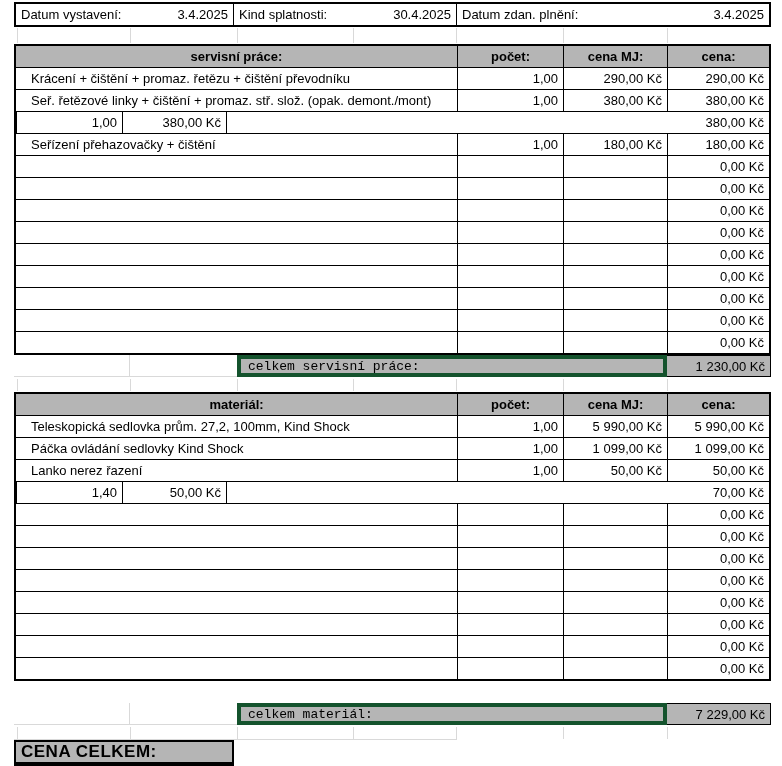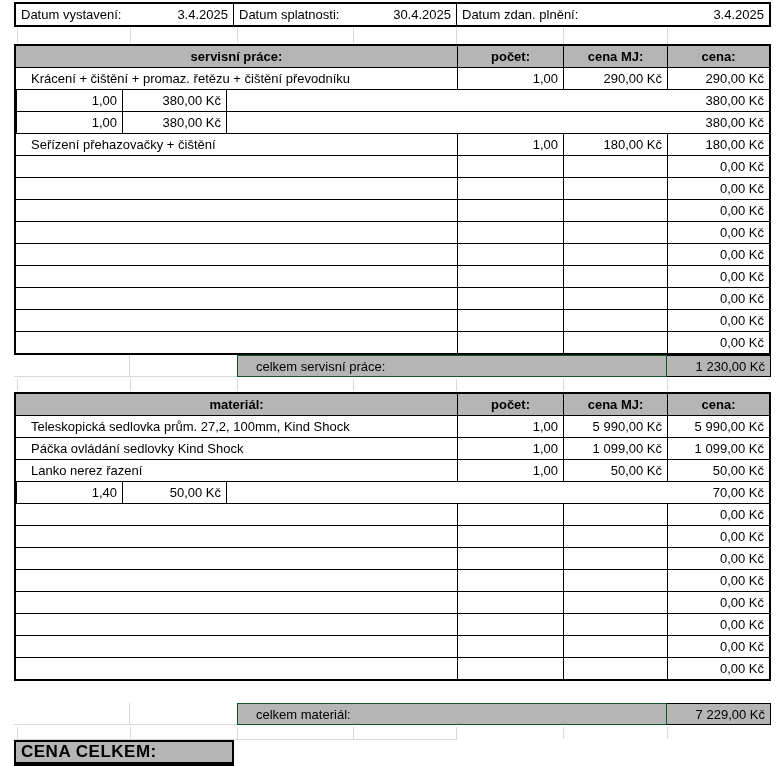--- a/index.html
+++ b/index.html
@@ -35,21 +35,21 @@
   .c-unit { width:104px; border-left:1px solid #000; justify-content:flex-end; padding-right:5px; }
   .c-price{ flex:1; border-left:1px solid #000; justify-content:flex-end; padding-right:5px; }
   .thead .cell { justify-content:center; padding:0; }
 
   
   .total-row { position:absolute; left:14px; height:22px; display:flex; box-sizing:border-box; }
   .tb1 { width:116px; box-sizing:border-box; border-right:1px solid var(--faint); border-bottom:1px solid var(--faint); }
   .tb2 { width:107px; box-sizing:border-box; border-bottom:1px solid var(--faint); }
   .t-label {
     width:430px; box-sizing:border-box; background:var(--gray);
-    border:1px solid #14532d; display:flex; align-items:center; padding-left:18px;
+    border:4px solid #14532d; display:flex; align-items:center; padding-left:7px;font-family:Liberation Mono, monospace;
   }
   .t-value {
     width:104px; box-sizing:border-box; background:var(--gray);
     border:1px solid #000; border-left:none; display:flex; align-items:center;
     justify-content:flex-end; padding-right:5px;
   }
 
   
   .grand-row { position:absolute; left:14px; top:740px; height:26px; display:flex; box-sizing:border-box;flex-direction:column; }
   .gb1 { width:116px; box-sizing:border-box; border-right:1px solid var(--faint); }
@@ -73,21 +73,21 @@
 <body>
 
 <div class="sheet">
 
   <div class="dates">
     <div class="date-cell dc1">
       <span>Datum vystavení:</span>
       <span>3.4.2025</span>
     </div>
     <div class="date-cell dc2">
-      <span>Datum splatnosti:</span>
+      <span>Kind splatnosti:</span>
       <span>30.4.2025</span>
     </div>
     <div class="date-cell dc3">
       <span>Datum zdan. plnění:</span>
       <span>3.4.2025</span>
     </div>
   </div>
 
   <div class="vl" style="left:17px;top:28px;height:15px"></div>
   <div class="vl" style="left:130px;top:28px;height:15px"></div>
@@ -107,20 +107,21 @@
     <div class="tbody">
 
         <div class="trow">
           <div class="cell c-desc">Krácení + čištění + promaz. řetězu + čištění převodníku</div>
           <div class="cell c-qty">1,00</div>
           <div class="cell c-unit">290,00 Kč</div>
           <div class="cell c-price">290,00 Kč</div>
         </div>
 
         <div class="trow">
+          <div class="cell c-desc">Seř. řetězové linky + čištění + promaz. stř. slož. (opak. demont./mont)</div>
           <div class="cell c-qty">1,00</div>
           <div class="cell c-unit">380,00 Kč</div>
           <div class="cell c-price">380,00 Kč</div>
         </div>
 
         <div class="trow">
           <div class="cell c-qty">1,00</div>
           <div class="cell c-unit">380,00 Kč</div>
           <div class="cell c-price">380,00 Kč</div>
         </div>

